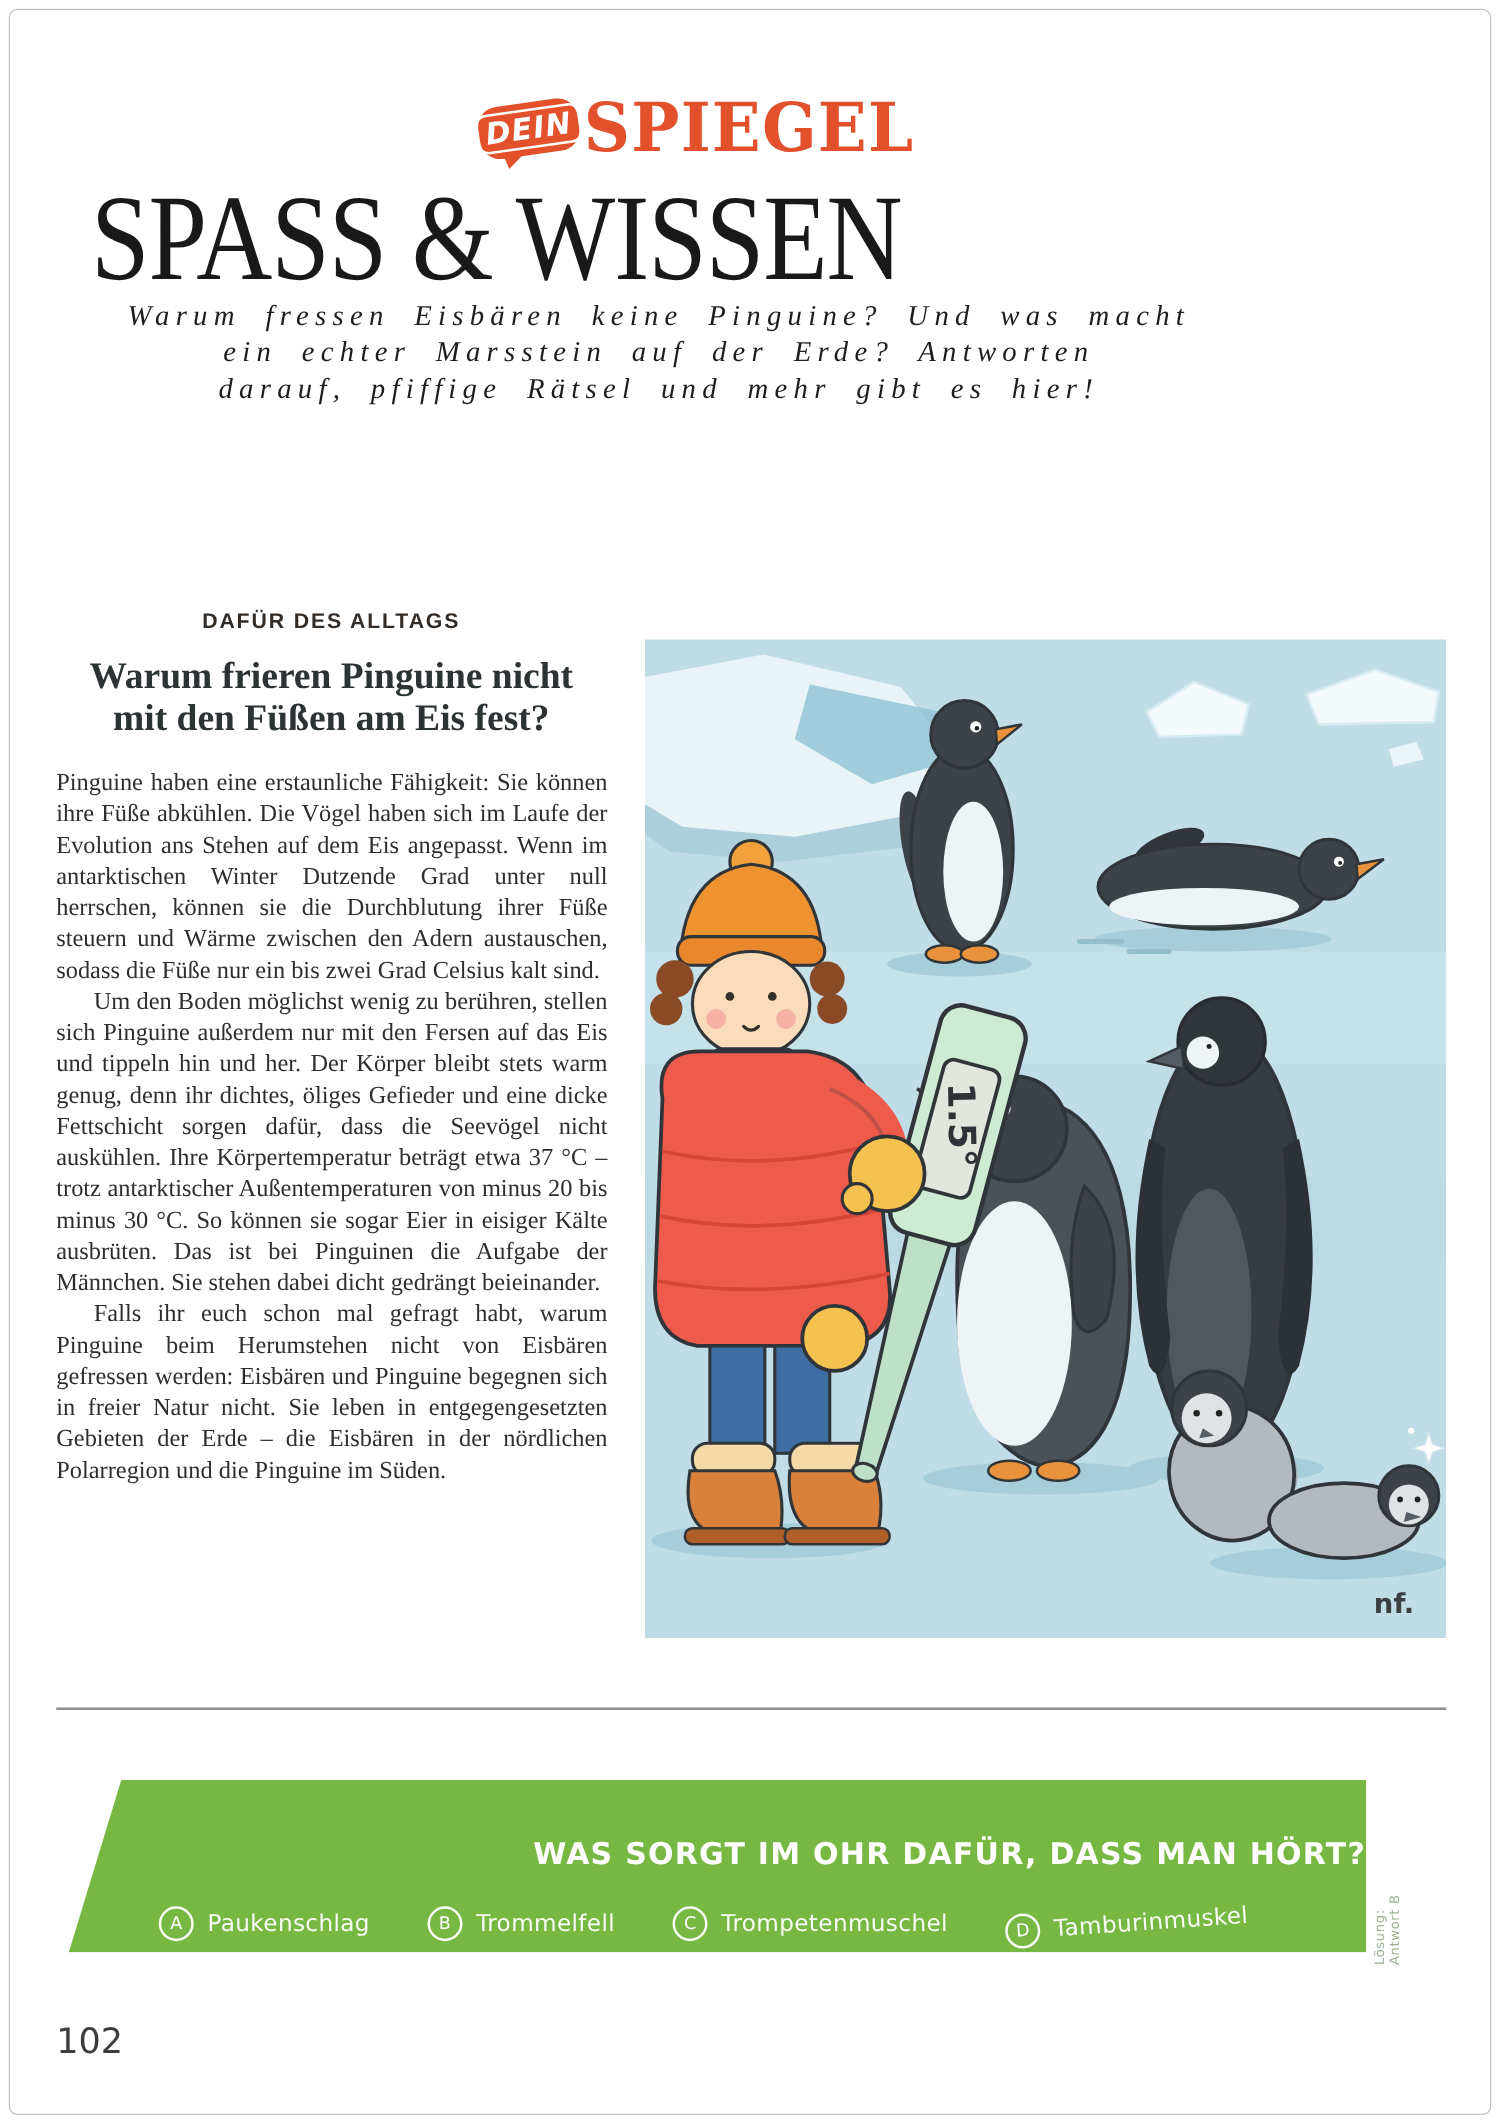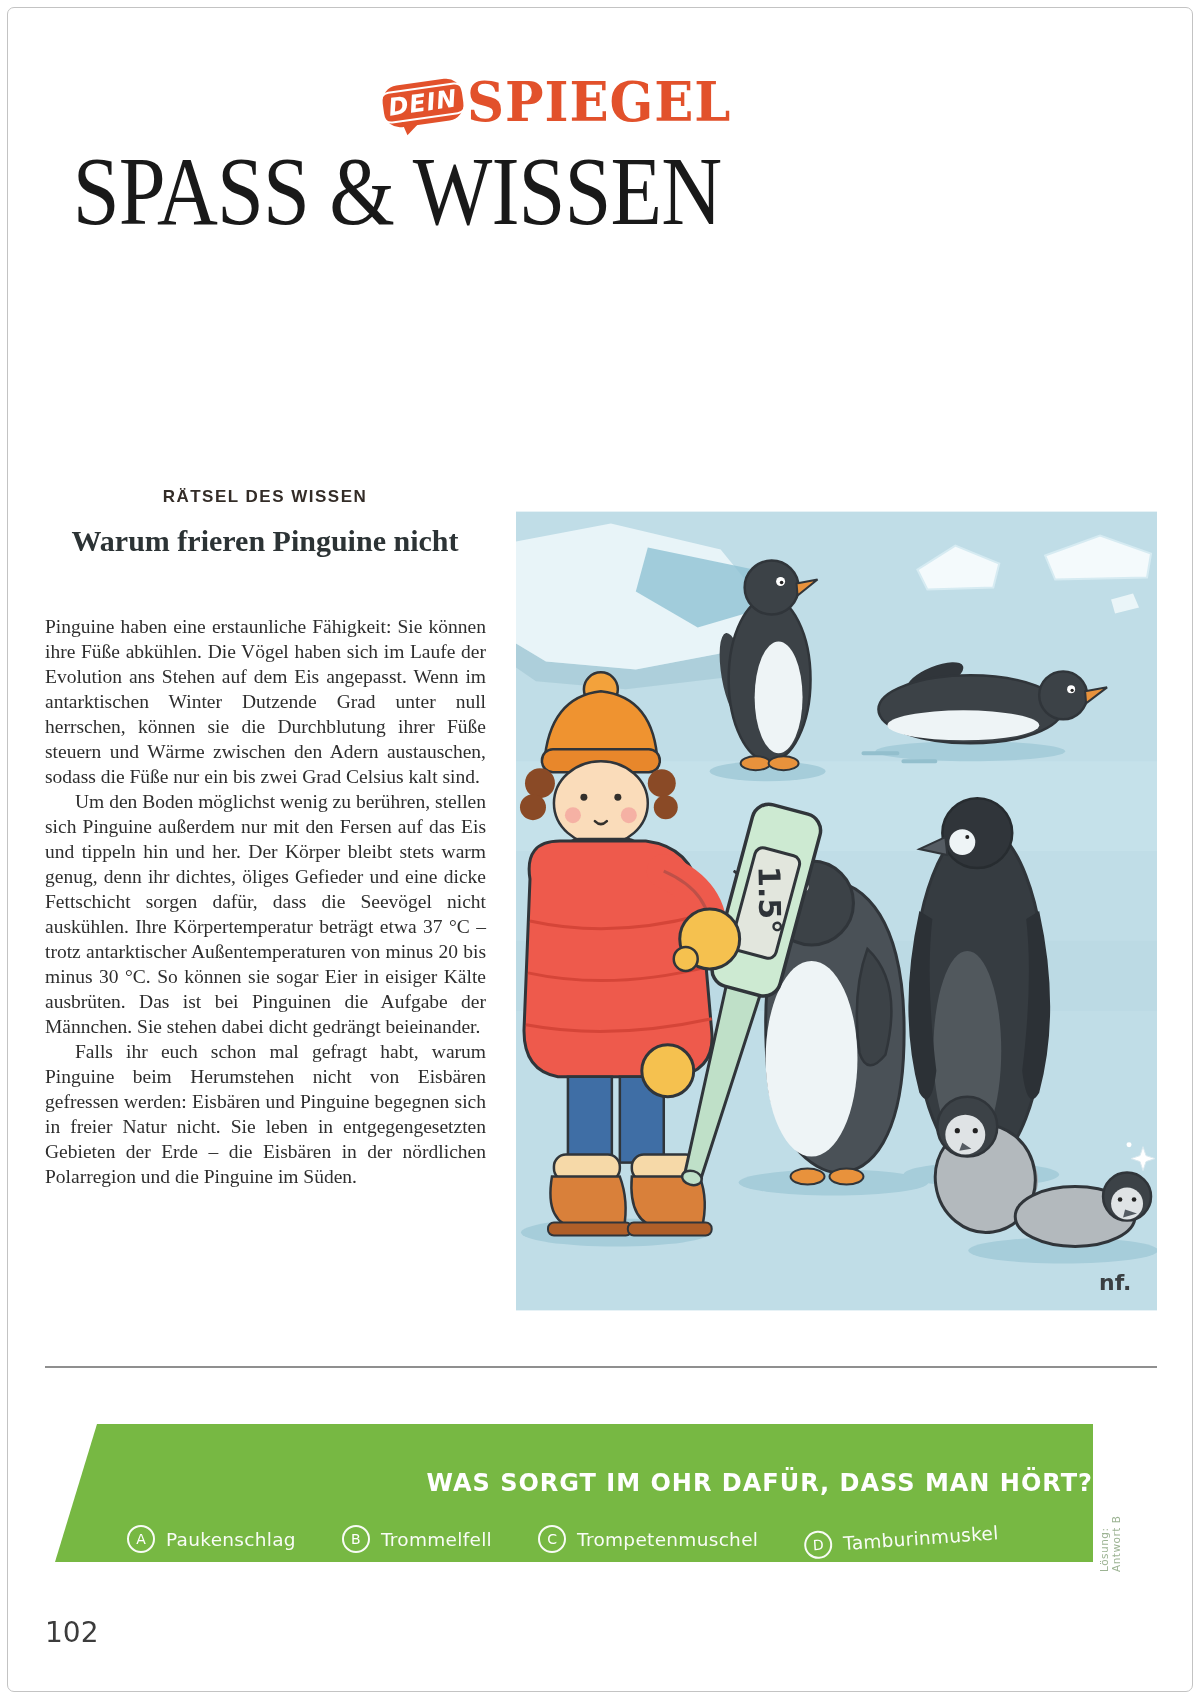--- a/index.html
+++ b/index.html
@@ -70,25 +70,31 @@
     <div class="logo-badge">
       <span>DEIN</span>
     </div>
     <div class="logo-name">SPIEGEL</div>
   </div>
 
   <div class="title">
     <span>SPASS &amp; WISSEN</span>
   </div>
 
-
-  <div class="kicker">RÄTSEL DES WISSEN</div>
+  <div class="subtitle">
+    <div>Warum fressen Eisbären keine Pinguine? Und was macht</div>
+    <div>ein echter Marsstein auf der Erde? Antworten</div>
+    <div>darauf, pfiffige Rätsel und mehr gibt es hier!</div>
+  </div>
+
+  <div class="kicker">DAFÜR DES ALLTAGS</div>
 
   <div class="headline">
     <div>Warum frieren Pinguine nicht</div>
+    <div>mit den Füßen am Eis fest?</div>
   </div>
 
   <div class="bodytext">
     <p>Pinguine haben eine erstaunliche Fähigkeit: Sie können ihre Füße abkühlen. Die Vögel haben sich im Laufe der Evolution ans Stehen auf dem Eis angepasst. Wenn im antarktischen Winter Dutzende Grad unter null herrschen, können sie die Durchblutung ihrer Füße steuern und Wärme zwischen den Adern austauschen, sodass die Füße nur ein bis zwei Grad Celsius kalt sind.</p>
     <p>Um den Boden möglichst wenig zu berühren, stellen sich Pinguine außerdem nur mit den Fersen auf das Eis und tippeln hin und her. Der Körper bleibt stets warm genug, denn ihr dichtes, öliges Gefieder und eine dicke Fettschicht sorgen dafür, dass die Seevögel nicht auskühlen. Ihre Körpertemperatur beträgt etwa 37 °C – trotz antarktischer Außentemperaturen von minus 20 bis minus 30 °C. So können sie sogar Eier in eisiger Kälte ausbrüten. Das ist bei Pinguinen die Aufgabe der Männchen. Sie stehen dabei dicht gedrängt beieinander.</p>
     <p>Falls ihr euch schon mal gefragt habt, warum Pinguine beim Herumstehen nicht von Eisbären gefressen werden: Eisbären und Pinguine begegnen sich in freier Natur nicht. Sie leben in entgegengesetzten Gebieten der Erde – die Eisbären in der nördlichen Polarregion und die Pinguine im Süden.</p>
   </div>
 
   <div class="illustration">
     <svg viewBox="0 0 642 800" xmlns="http://www.w3.org/2000/svg">

